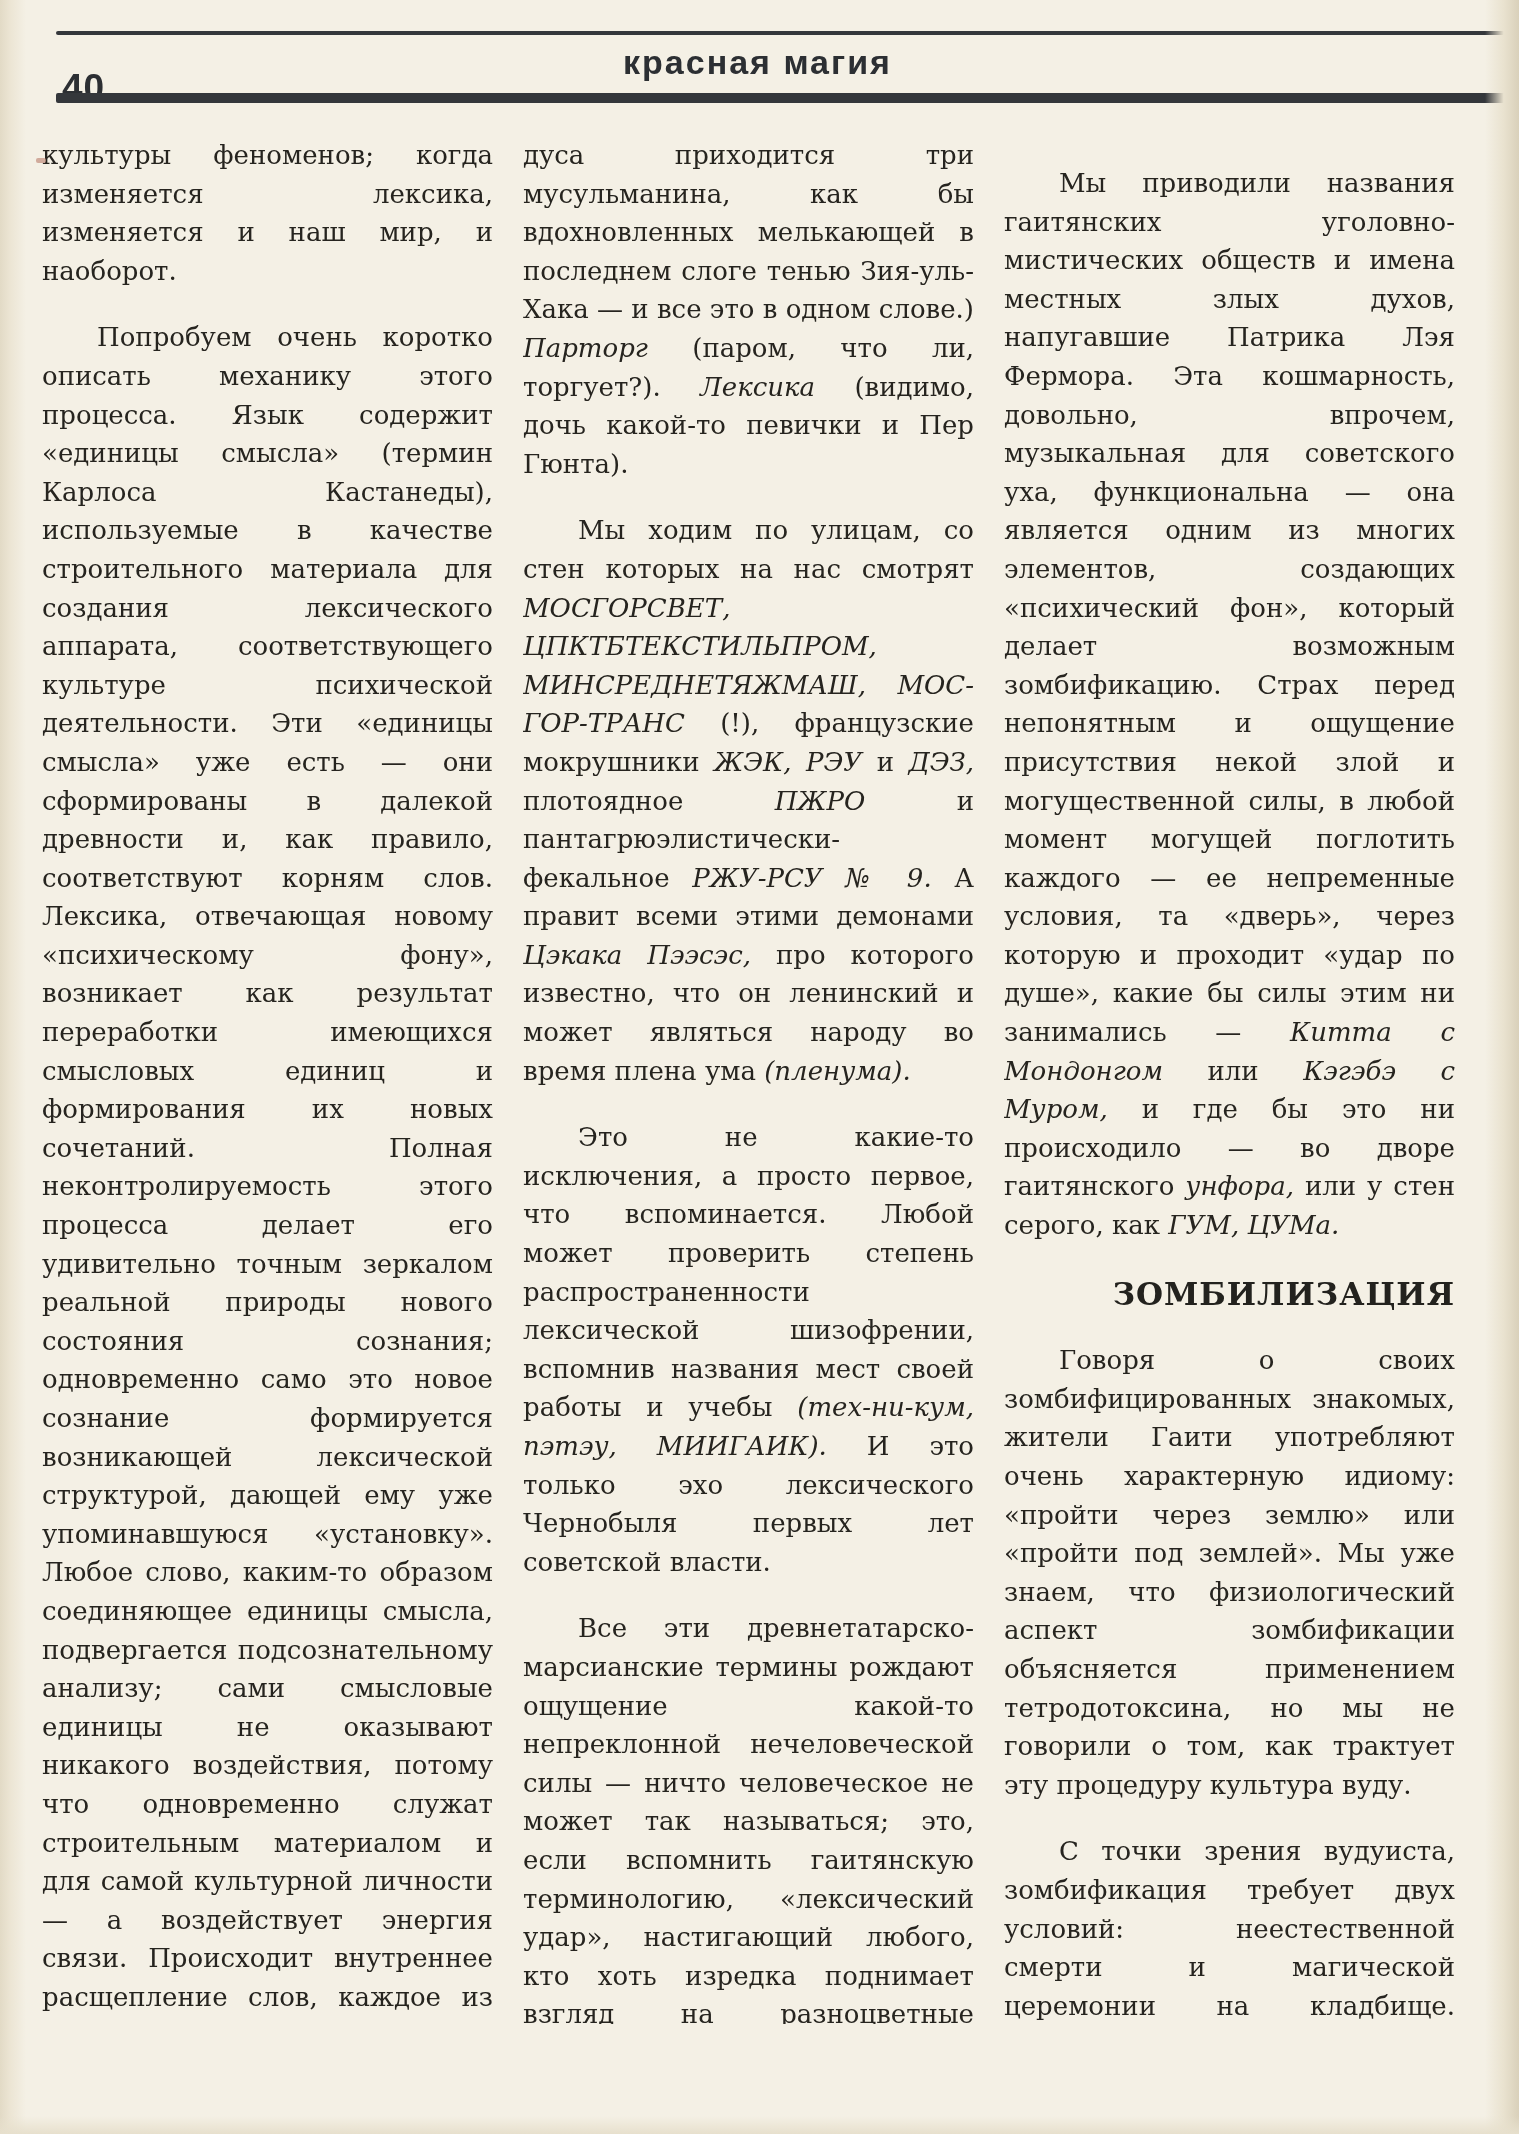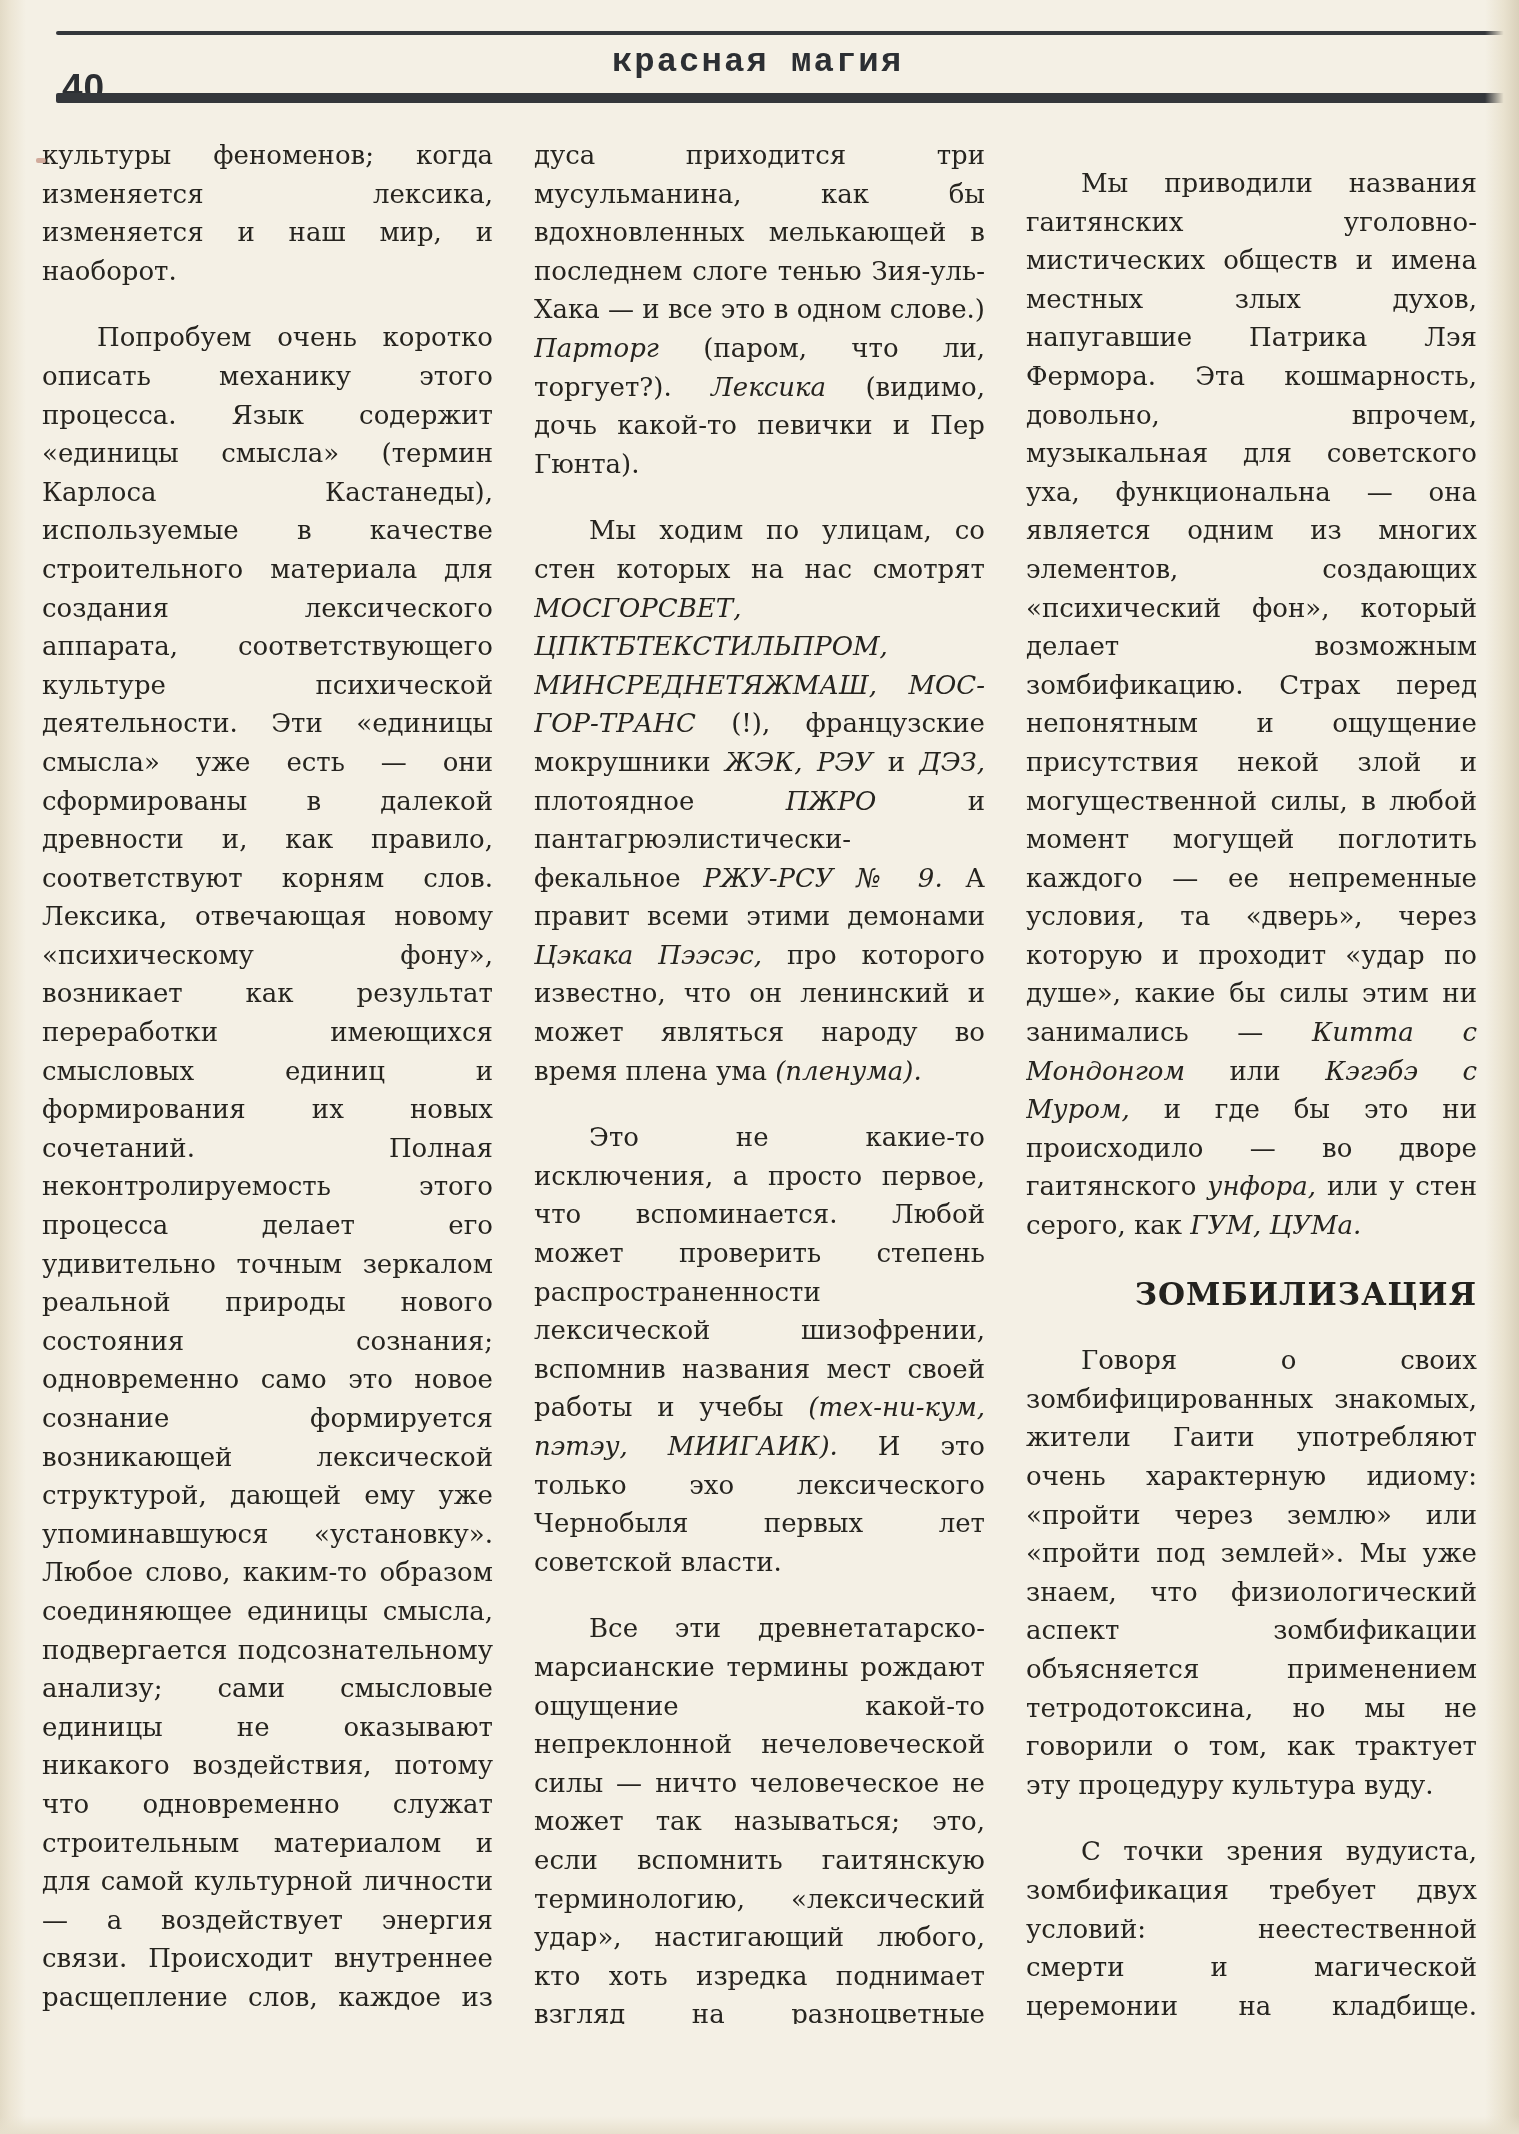--- a/index.html
+++ b/index.html
@@ -23,25 +23,25 @@
 
   .rule-top{position:absolute;top:31px;left:56px;right:10px;height:4px;
     background:var(--rule,#34373b);border-radius:2px;}
   .rule-thick{position:absolute;top:93px;left:56px;right:8px;height:10px;
     background:var(--rule,#34373b);border-radius:2px;}
 
   .page-number{position:absolute;left:62px;top:42px;
     font-family:"Liberation Sans",sans-serif;font-weight:700;
     font-size:37px;line-height:1;color:#2c2f33;letter-spacing:1px;margin-top:27px;}
   .running-title{position:absolute;left:0;right:4px;top:45px;text-align:center;
-    font-family:Liberation Mono, monospace;font-weight:700;
+    font-family:Liberation Sans, sans-serif;font-weight:700;
     font-size:34px;line-height:1;color:#2c2f33;letter-spacing:2px;}
 
   .text-area{position:absolute;left:42px;top:136px;width:1436px;height:1888px;
-    display:flex;gap:41px;overflow:hidden;}
+    display:flex;gap:30px;overflow:hidden;}
   .col{width:451px;flex:0 0 451px;height:100%;overflow:hidden;
     color:var(--ink,#26241f);
     font-size:26px;line-height:38.6px;text-align:justify;}
   .col p{margin:0;padding:0;}
   .col p.indent{text-indent:55px;margin-top:28px;}
   .col i{font-style:italic;}
   .section-heading{
     margin:30px 0 24px 0;text-align:right;text-indent:0;
     font-size:31px;font-weight:700;letter-spacing:1px;color:#23221e;
     font-family:"DejaVu Serif","Liberation Serif",serif;}

